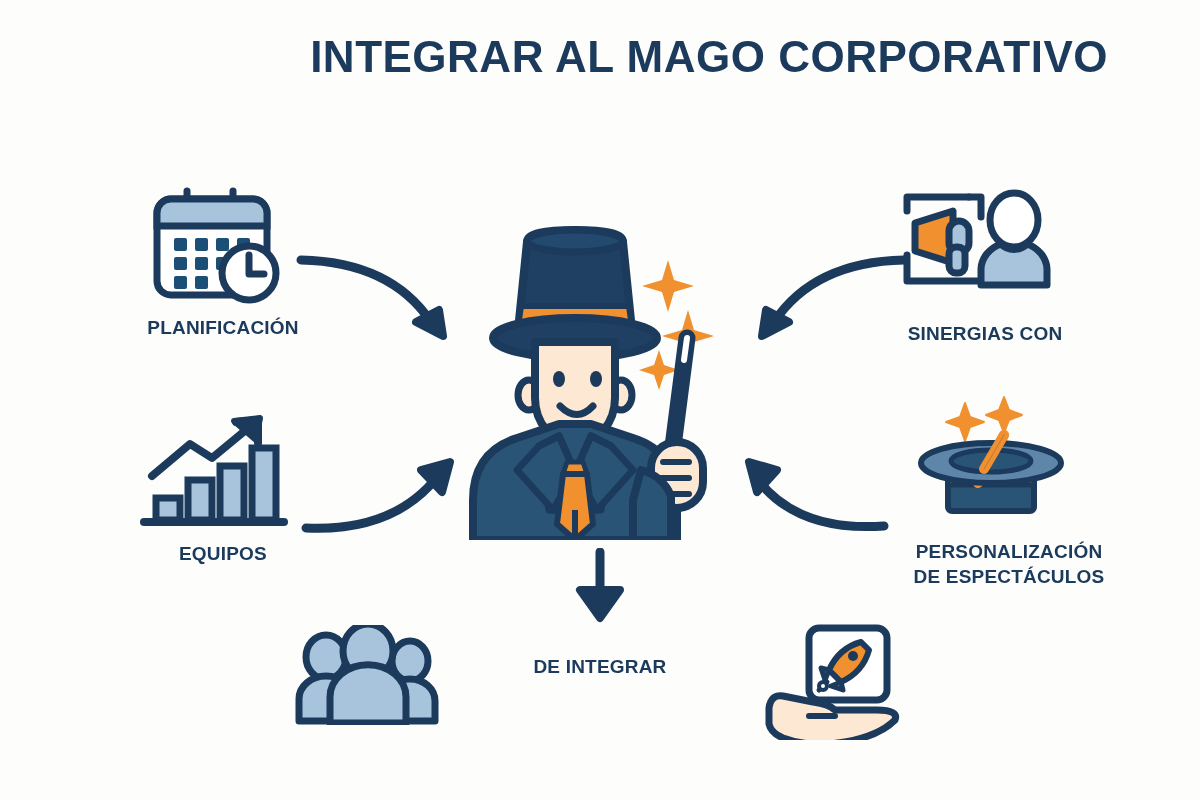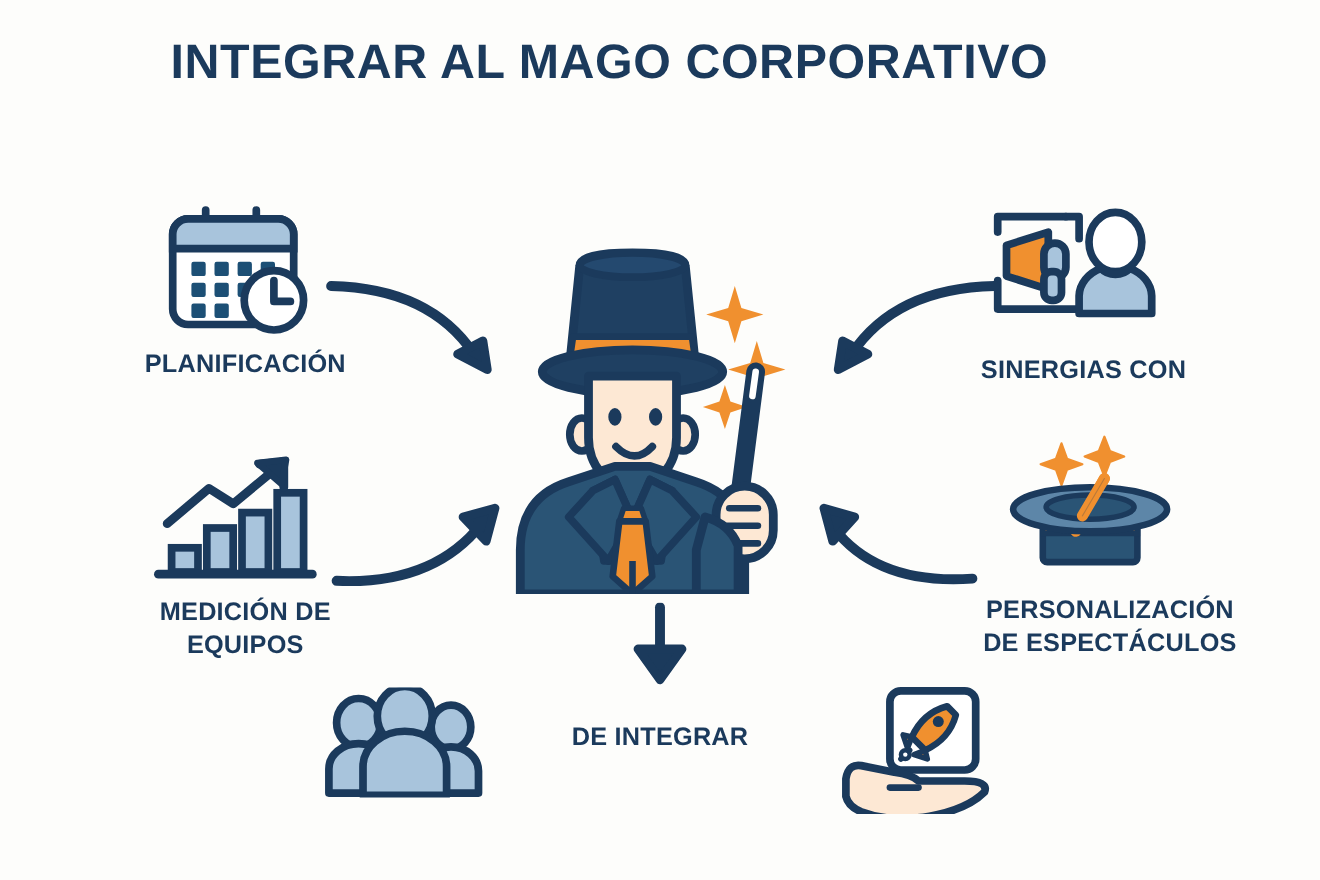--- a/index.html
+++ b/index.html
@@ -19,38 +19,38 @@
     width: 1200px;
     height: 800px;
   }
 
   
   .title-block {
     position: absolute;
     top: 30px;
     left: 0;
     width: 1108px;
-    text-align: center;
+    text-align: right;
   }
   .title-line {
     color: #1b3a5c;
     font-weight: bold;
     font-size: 44px;
     letter-spacing: 0.5px;
     line-height: 1.24;
     font-family: "Liberation Sans", sans-serif;
     white-space: nowrap;
   }
 
   
   .node-label {
     position: absolute;
     color: #1b3a5c;
     font-weight: bold;
-    font-size: 23px;
+    font-size: 19px;
     line-height: 1.3;
     letter-spacing: 0.2px;
     text-align: center;
     font-family: "Liberation Sans", sans-serif;
   }
   .label-planificacion { left: 48px;  top: 316px; width: 350px; }
   .label-medicion      { left: 48px;  top: 542px; width: 350px; }
   .label-sinergias     { left: 810px; top: 310px; width: 350px; margin-top: 12px; }
   .label-personaliza   { left: 834px; top: 540px; width: 350px; }
   .label-formacion     { left: 430px; top: 655px; width: 340px; }
@@ -304,21 +304,20 @@
       <path d="M42 4 V48" fill="none" stroke="#1b3a5c" stroke-width="9" stroke-linecap="round"></path>
       <path d="M42 70 L22 42 L62 42 Z" fill="#1b3a5c" stroke="#1b3a5c" stroke-width="8" stroke-linejoin="round"></path>
     </svg>
   </div>
 
   <div class="node-label label-planificacion">
     <div>PLANIFICACIÓN</div>
   </div>
 
   <div class="node-label label-medicion">
-    <div>MEDICIÓN DE</div>
     <div>EQUIPOS</div>
   </div>
 
   <div class="node-label label-sinergias">
     <div>SINERGIAS CON</div>
   </div>
 
   <div class="node-label label-personaliza">
     <div>PERSONALIZACIÓN</div>
     <div>DE ESPECTÁCULOS</div>

